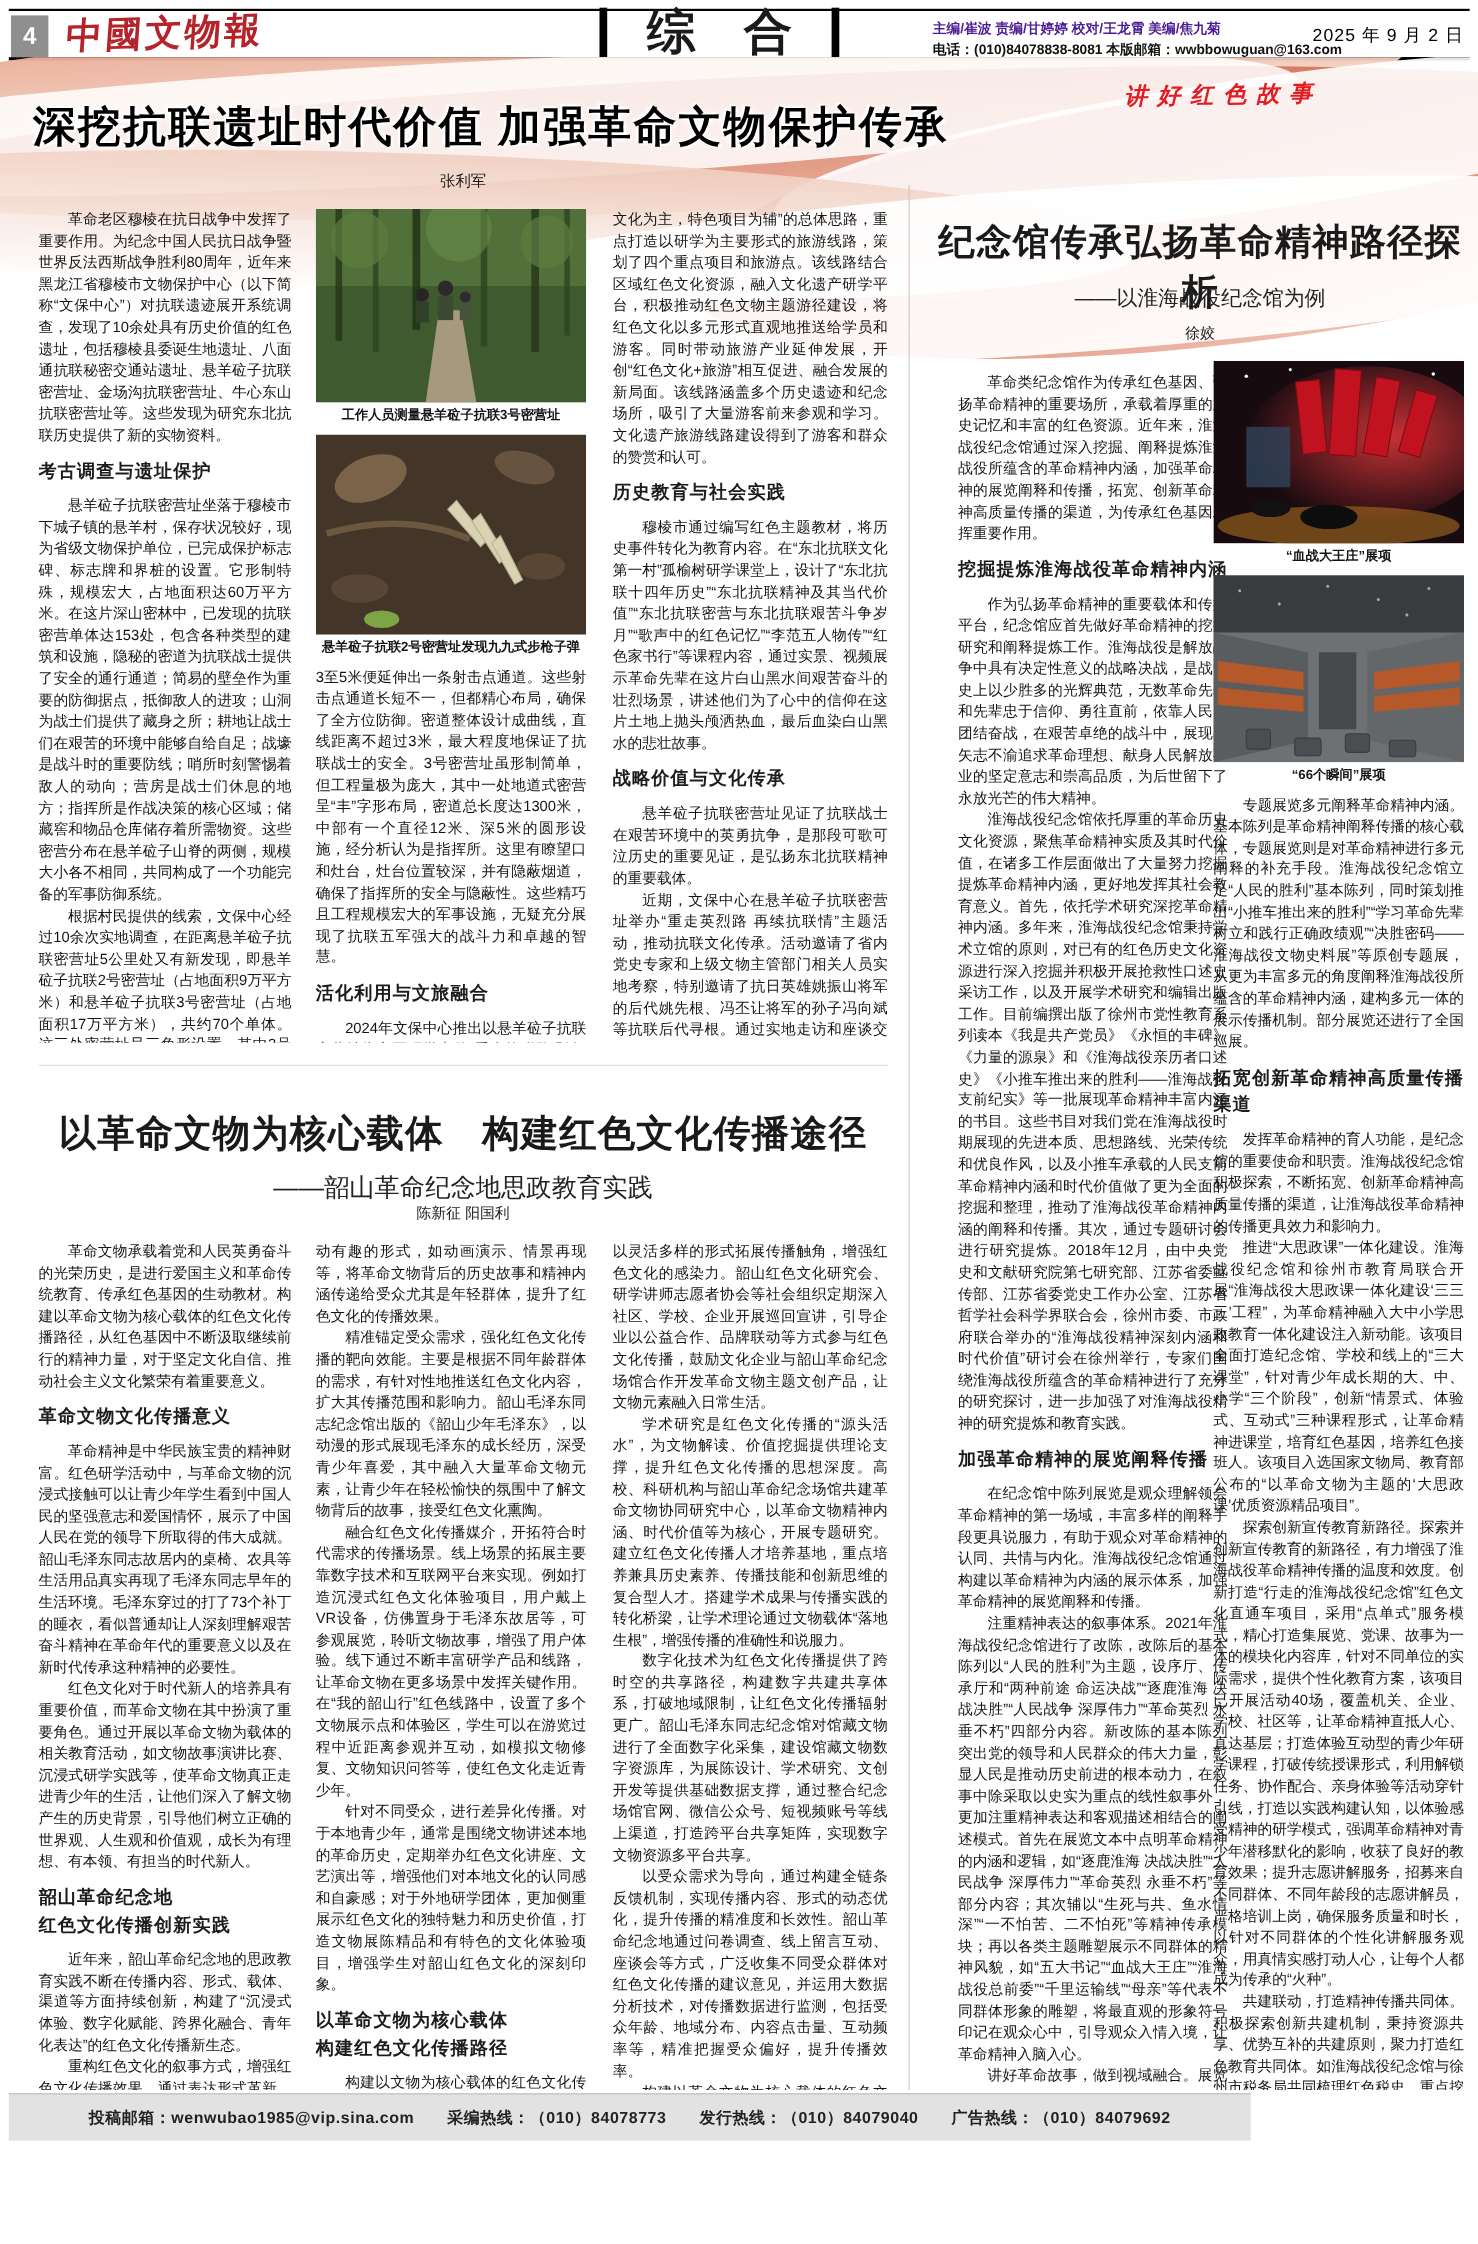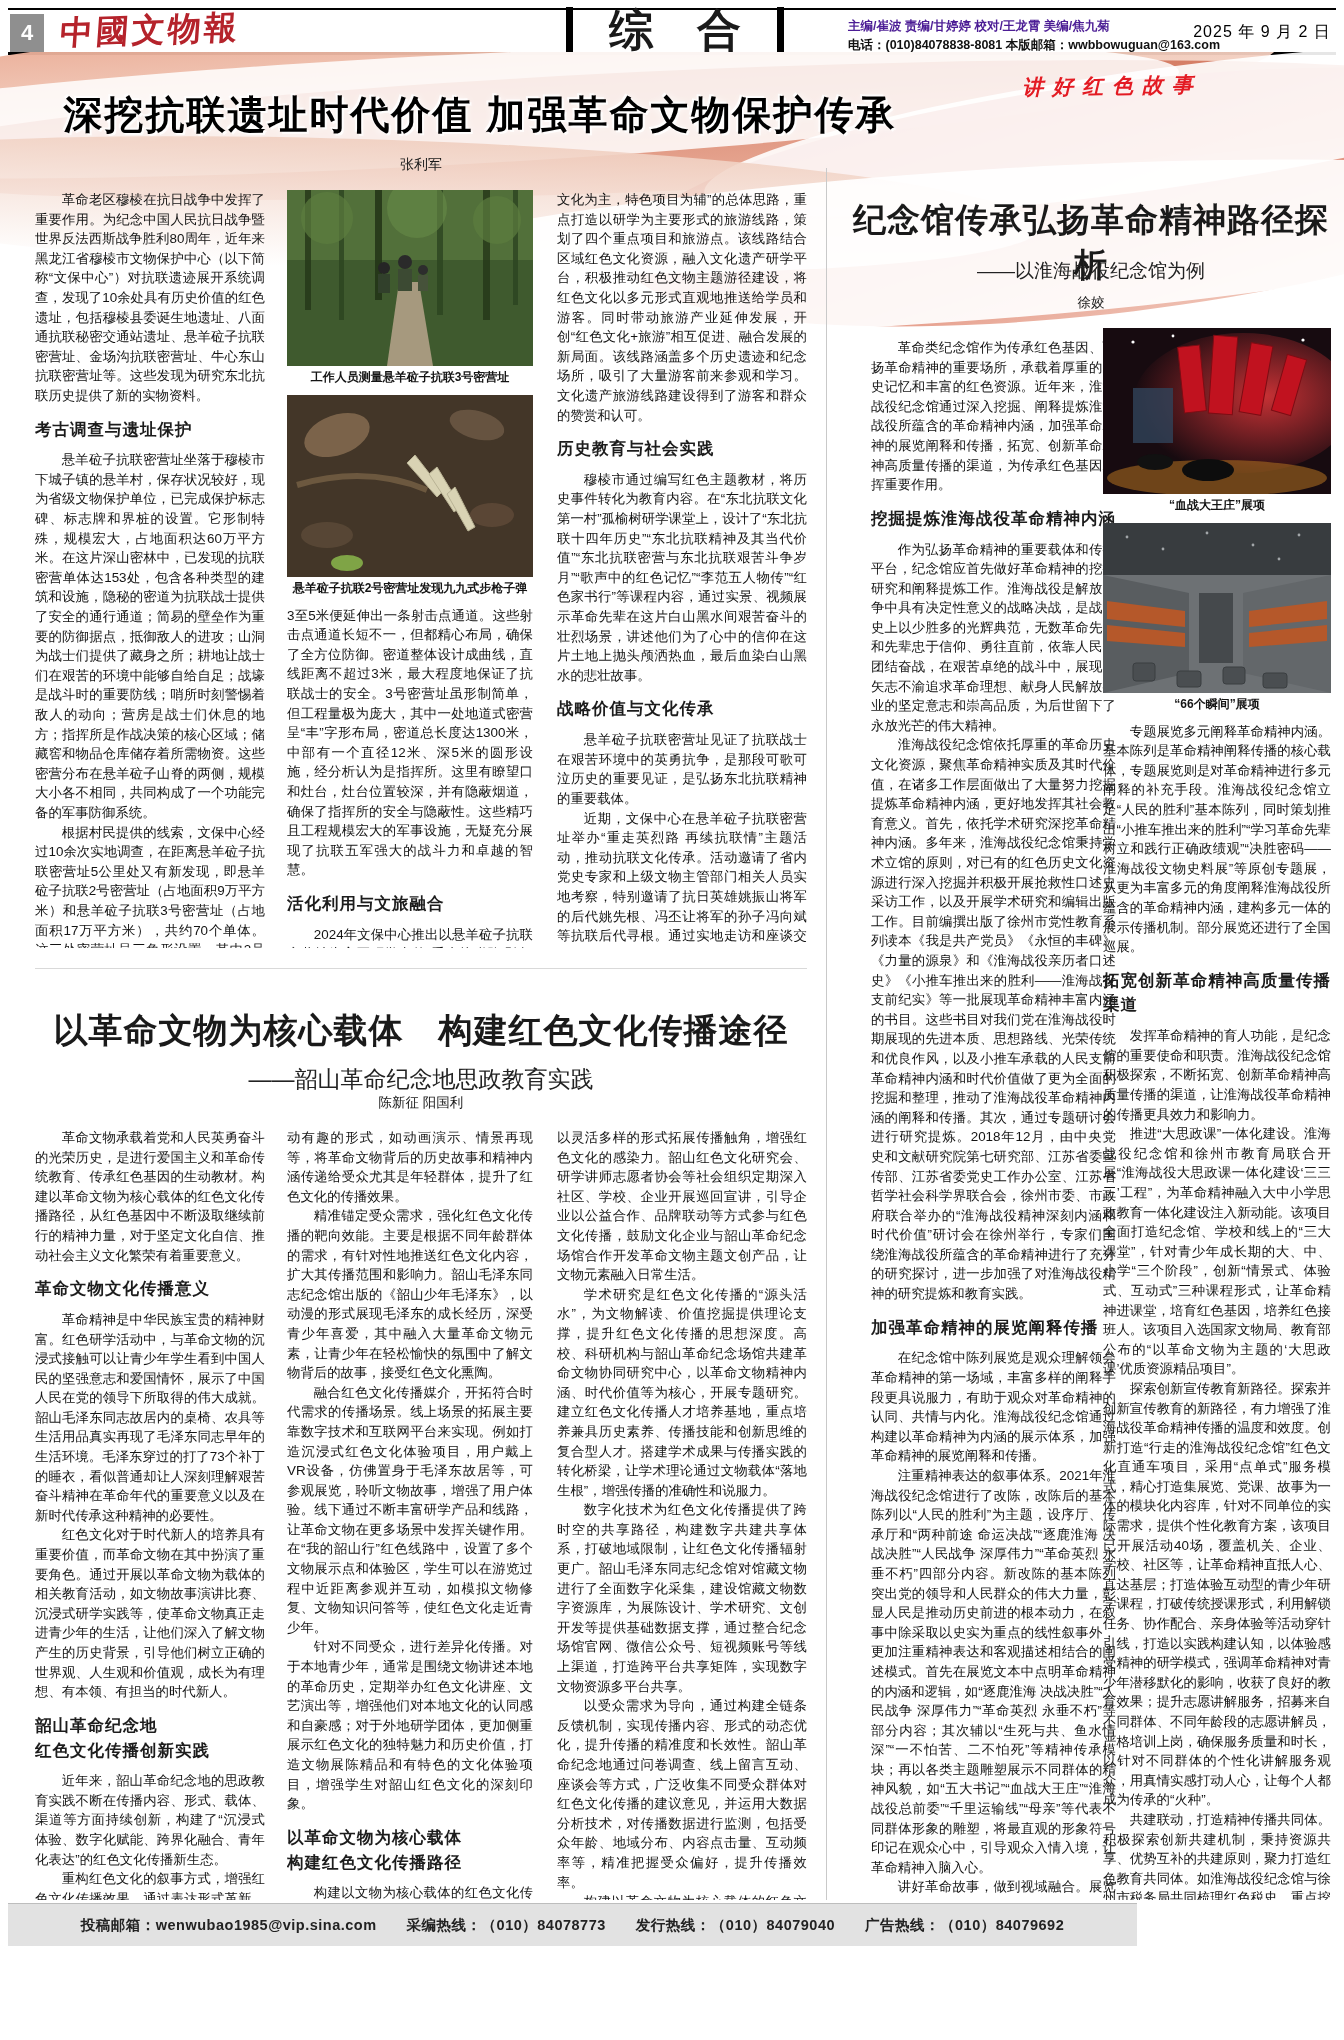--- a/index.html
+++ b/index.html
@@ -6,34 +6,34 @@
   html,body{margin:0;padding:0;background:#f2f2f2;}
   #page{position:relative;width:1344px;height:2040px;background:#fff;margin:0 auto;
         font-family:"Liberation Sans","DejaVu Sans",sans-serif;color:#1a1a1a;overflow:hidden;}
   .abs{position:absolute;}
   .rule{background:#000;}
   
   #page-num{left:10px;top:14px;width:34px;height:38px;background:#8f8f8f;color:#fff;
             font-size:22px;font-weight:bold;display:flex;align-items:center;justify-content:center;}
   #masthead{left:60px;top:8px;font-size:33px;font-weight:bold;color:#b5232b;letter-spacing:3px;
             font-family:"Liberation Serif","DejaVu Serif",serif;transform:rotate(-2deg) skewX(-6deg);}
-  #section-box{left:545px;top:4px;width:260px;height:52px;display:flex;align-items:center;justify-content:center;gap:20px;}
+  #section-box{left:545px;top:4px;width:260px;height:52px;display:flex;align-items:center;gap:20px;}
   .sec-bar{width:7px;height:46px;background:#000;}
   #section-title{font-size:44px;font-weight:bold;letter-spacing:16px;text-indent:16px;line-height:1;}
   #editors-line{left:848px;top:18px;font-size:12.5px;font-weight:bold;color:#4c1d95;}
   #contact-line{left:848px;top:37px;font-size:12.5px;font-weight:bold;color:#111;}
   #date-box{left:1188px;top:22px;width:148px;text-align:center;font-size:16px;color:#000;
             border-bottom:2px solid #000;padding-bottom:9px;letter-spacing:1px;}
   
   #banner{left:0;top:52px;width:1344px;height:280px;overflow:hidden;pointer-events:none;}
   .wave{position:absolute;border-radius:50%;}
   #slogan{left:1022px;top:72px;font-size:21px;font-weight:bold;color:#e31b23;letter-spacing:9px;
           transform:rotate(-1deg);font-family:"Liberation Serif","DejaVu Serif",serif;font-style:italic;z-index:5;}
   #main-headline{left:30px;top:88px;width:900px;font-size:39px;font-weight:bold;color:#000;letter-spacing:2px;
-                 z-index:5;text-shadow:0 0 8px #fff,2px 2px 0 rgba(255,255,255,.85),-2px -2px 0 rgba(255,255,255,.85);text-align:center;}
+                 z-index:5;text-shadow:0 0 8px #fff,2px 2px 0 rgba(255,255,255,.85),-2px -2px 0 rgba(255,255,255,.85);}
   #main-byline{left:35px;top:156px;width:772px;text-align:center;font-size:14px;z-index:5;}
   
   .col{overflow:hidden;text-align:justify;font-size:13.4px;line-height:19.6px;color:#141414;}
   .col p{margin:0;text-indent:2em;}
   .col p.noind{text-indent:0;}
   .sub{font-size:16.5px;font-weight:bold;color:#1c1c1c;margin:11px 0 9px;letter-spacing:1px;white-space:pre-line;line-height:1.5;}
   .caption{font-weight:bold;text-align:center;font-size:12px;margin:3px 0 9px;line-height:1.4;text-indent:0;}
   .ph{display:block;width:100%;}
   
   #r-title{left:845px;top:198px;width:492px;text-align:center;font-size:33px;font-weight:bold;letter-spacing:1px;}

